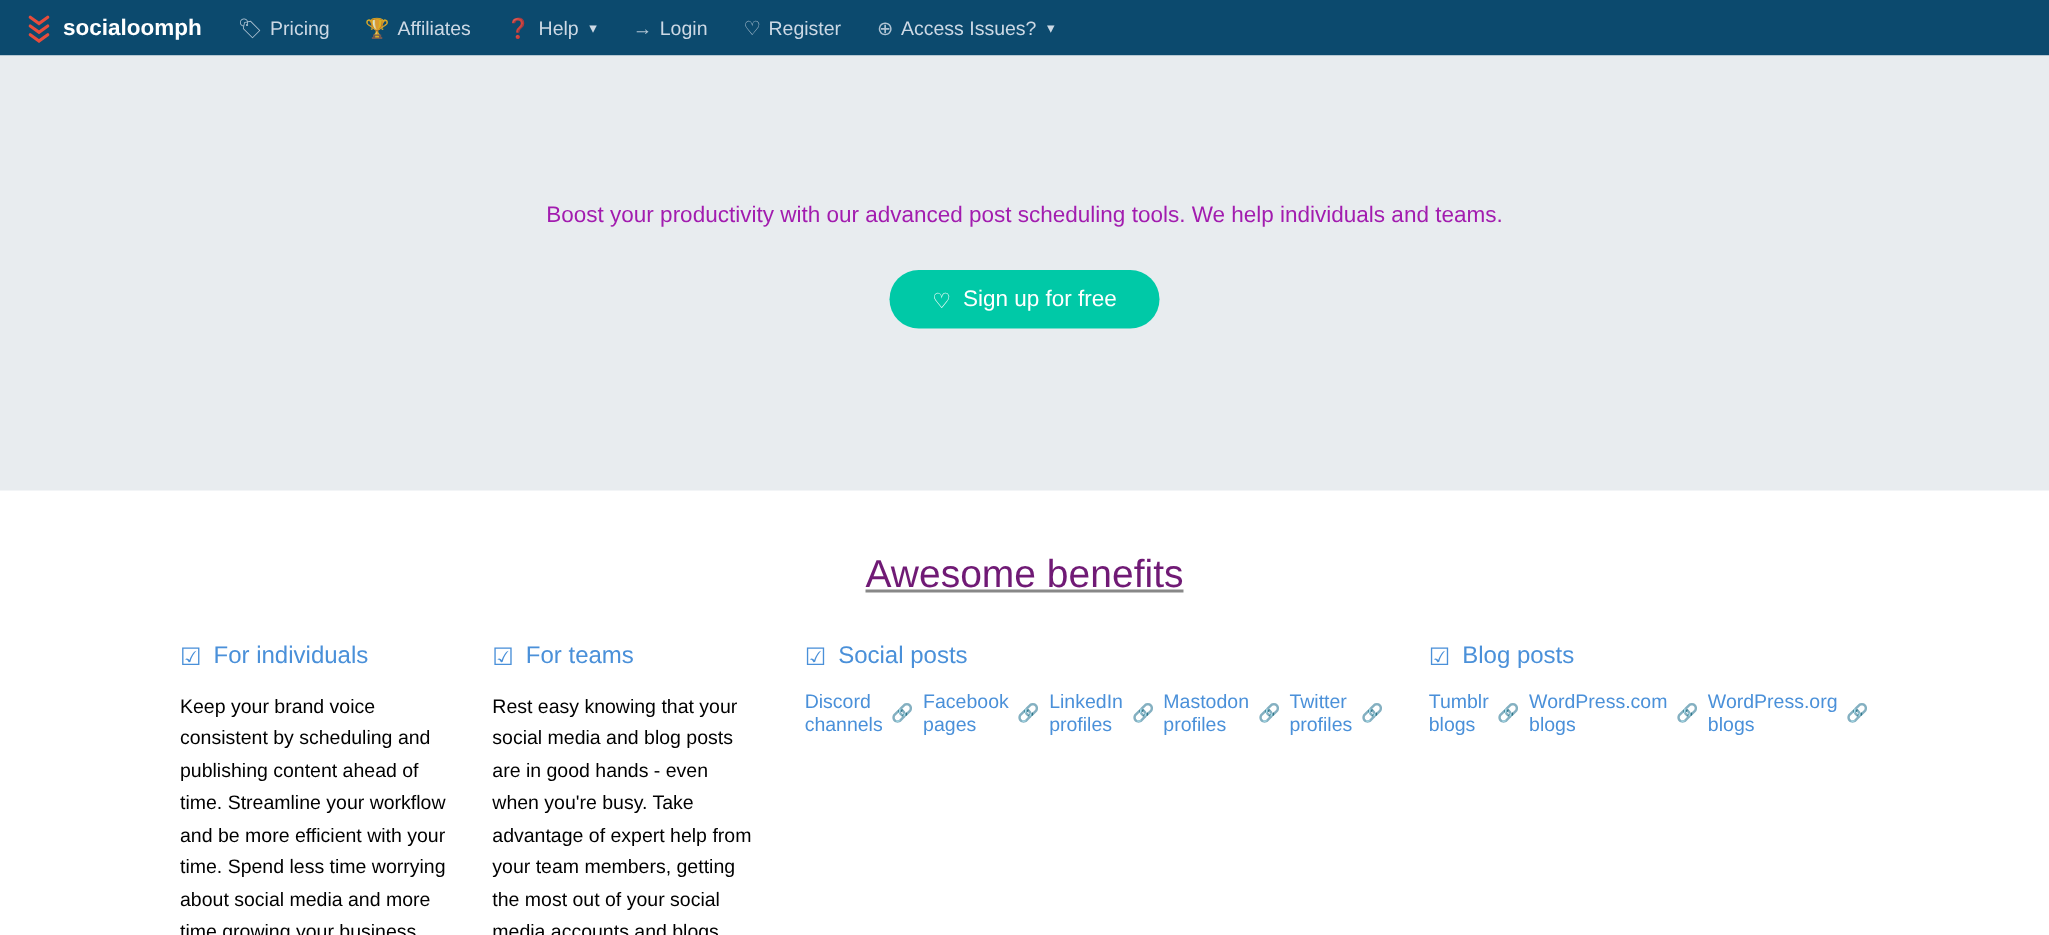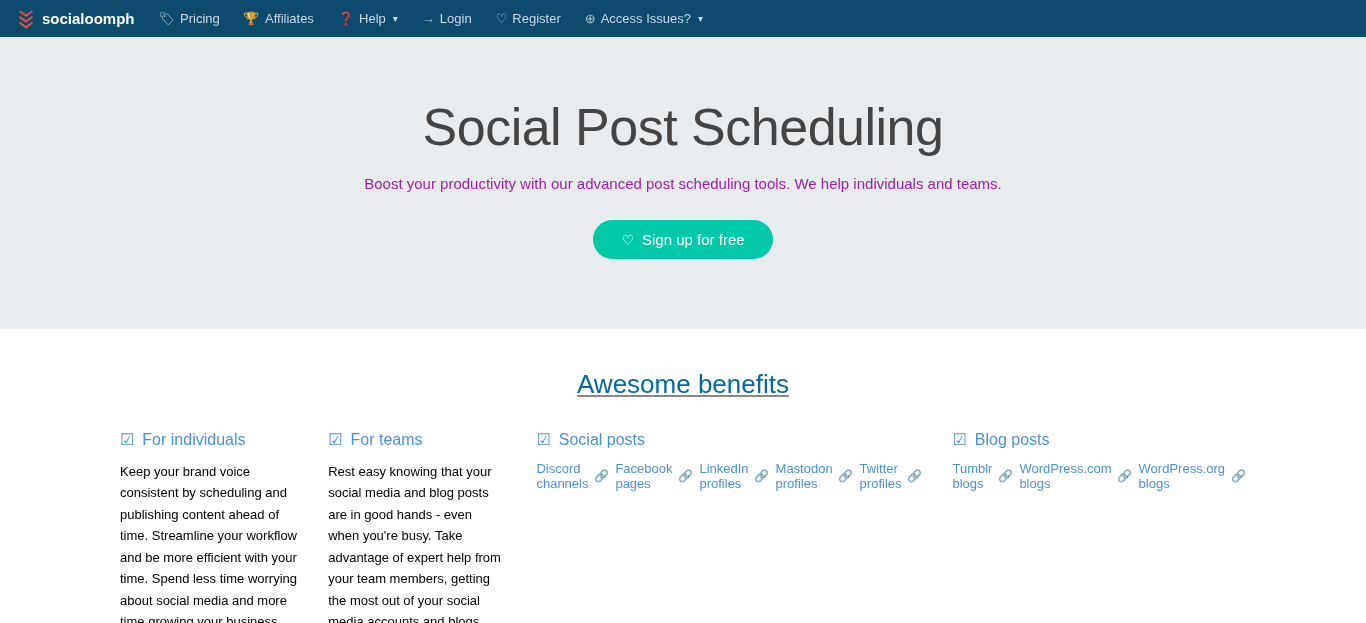--- a/index.html
+++ b/index.html
@@ -83,21 +83,21 @@
     
     .benefits-section {
       padding: 40px 120px 30px;
       max-width: 1366px;
       margin: 0 auto;
     }
     .benefits-title {
       text-align: center;
       font-size: 26px;
       font-weight: 400;
-      color: #0369a1;
+      color: #701a75;
       margin-bottom: 30px;
       text-decoration: underline;
       text-decoration-color: #888;
     }
     .benefits-grid {
       display: grid;
       grid-template-columns: repeat(4, 1fr);
       gap: 30px;
     }
     .benefit-col {}
@@ -197,21 +197,20 @@
     <span>Register</span>
   </a>
   <a class="nav-item">
     <span class="nav-icon">⊕</span>
     <span>Access Issues?</span>
     <span class="nav-dropdown-arrow">▾</span>
   </a>
 </nav>
 
 <section class="hero">
-  <h1 class="hero-title">Social Post Scheduling</h1>
   <p class="hero-subtitle">Boost your productivity with our advanced post scheduling tools. We help individuals and teams.</p>
   <button class="hero-btn">
     <span class="heart-icon">♡</span>
     <span>Sign up for free</span>
   </button>
 </section>
 
 <section class="benefits-section">
   <h2 class="benefits-title">Awesome benefits</h2>
 

